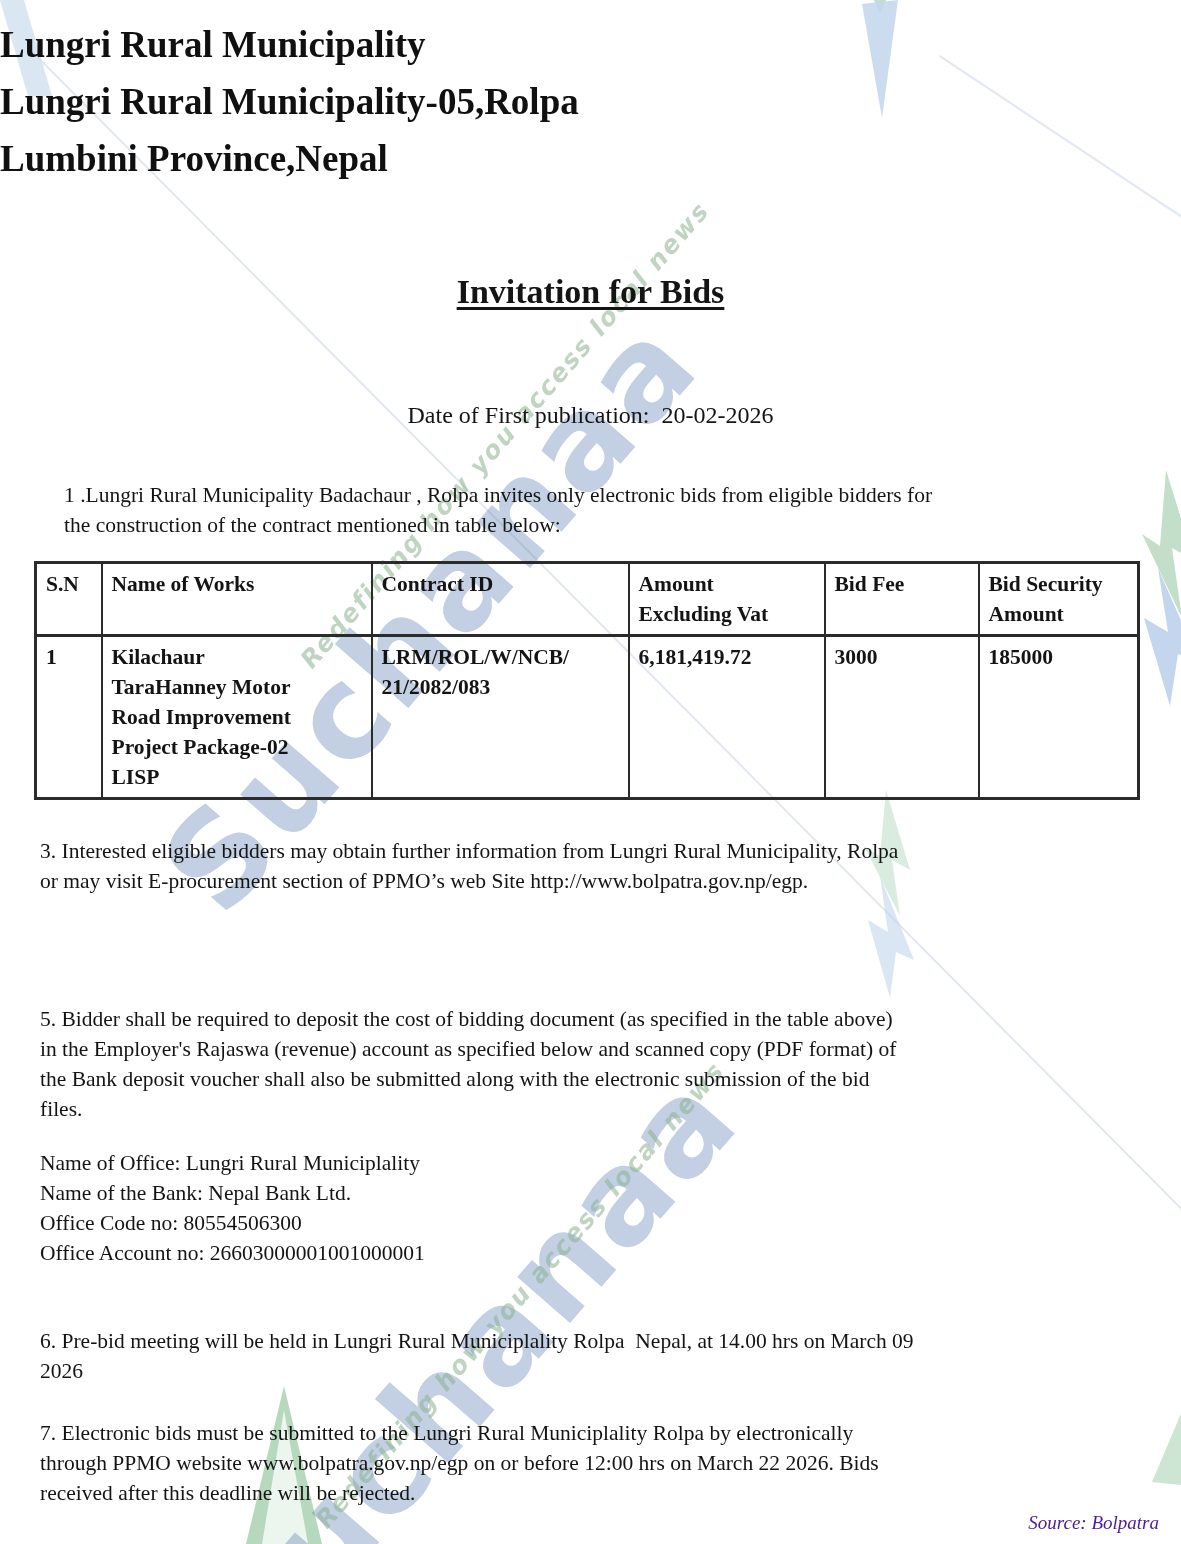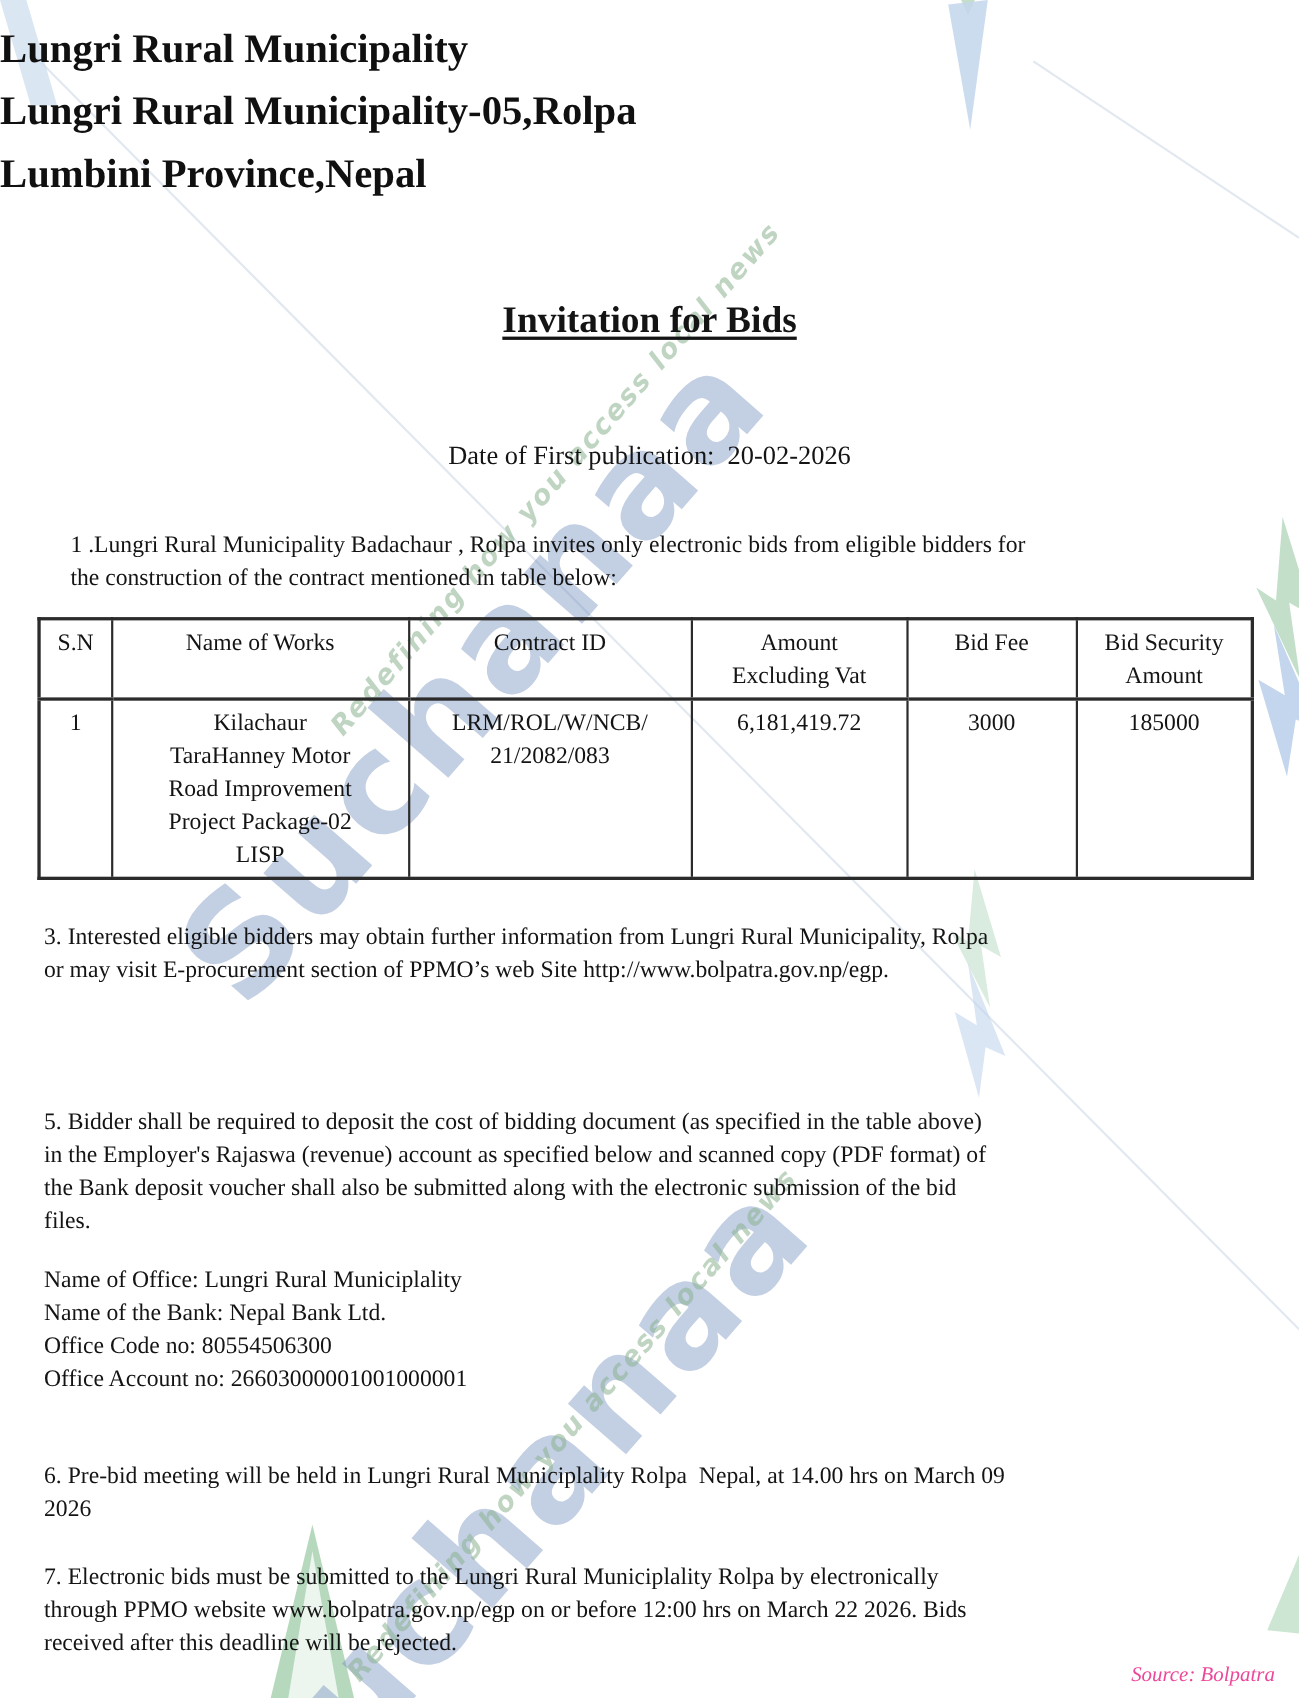--- a/index.html
+++ b/index.html
@@ -77,32 +77,32 @@
     position:absolute;left:40px;top:1148px;width:1102px;
     font-size:21.5px;line-height:30px;
   }
   table.bids{
     position:absolute;left:34px;top:561px;
     width:1103px;border-collapse:collapse;table-layout:fixed;
     font-size:21.5px;
   }
   table.bids th,table.bids td{
     border:2px solid #2b2b2b;
-    vertical-align:top;text-align:center;
-    font-weight:normal;
+    vertical-align:top;text-align:left;
+    font-weight:bold;
     padding:5px 9px;
     line-height:30px;
     white-space:pre-line;
   }
   table.bids thead th{height:52px;border-bottom:3px solid #2b2b2b;}
   table.bids tbody td{height:146px;}
   table.bids{border:3px solid #2b2b2b;}
   .source-note{
     position:absolute;top:1512px;right:22px;
-    font-style:italic;font-size:19px;color:#ec4899;
+    font-style:italic;font-size:19px;color:#4c1d95;
   }
 </style>
 </head>
 <body>
 
 <div class="page">
 
   <div class="wm-layer">
     <div class="faint-line line-a"></div>
     <div class="faint-line line-b"></div>

